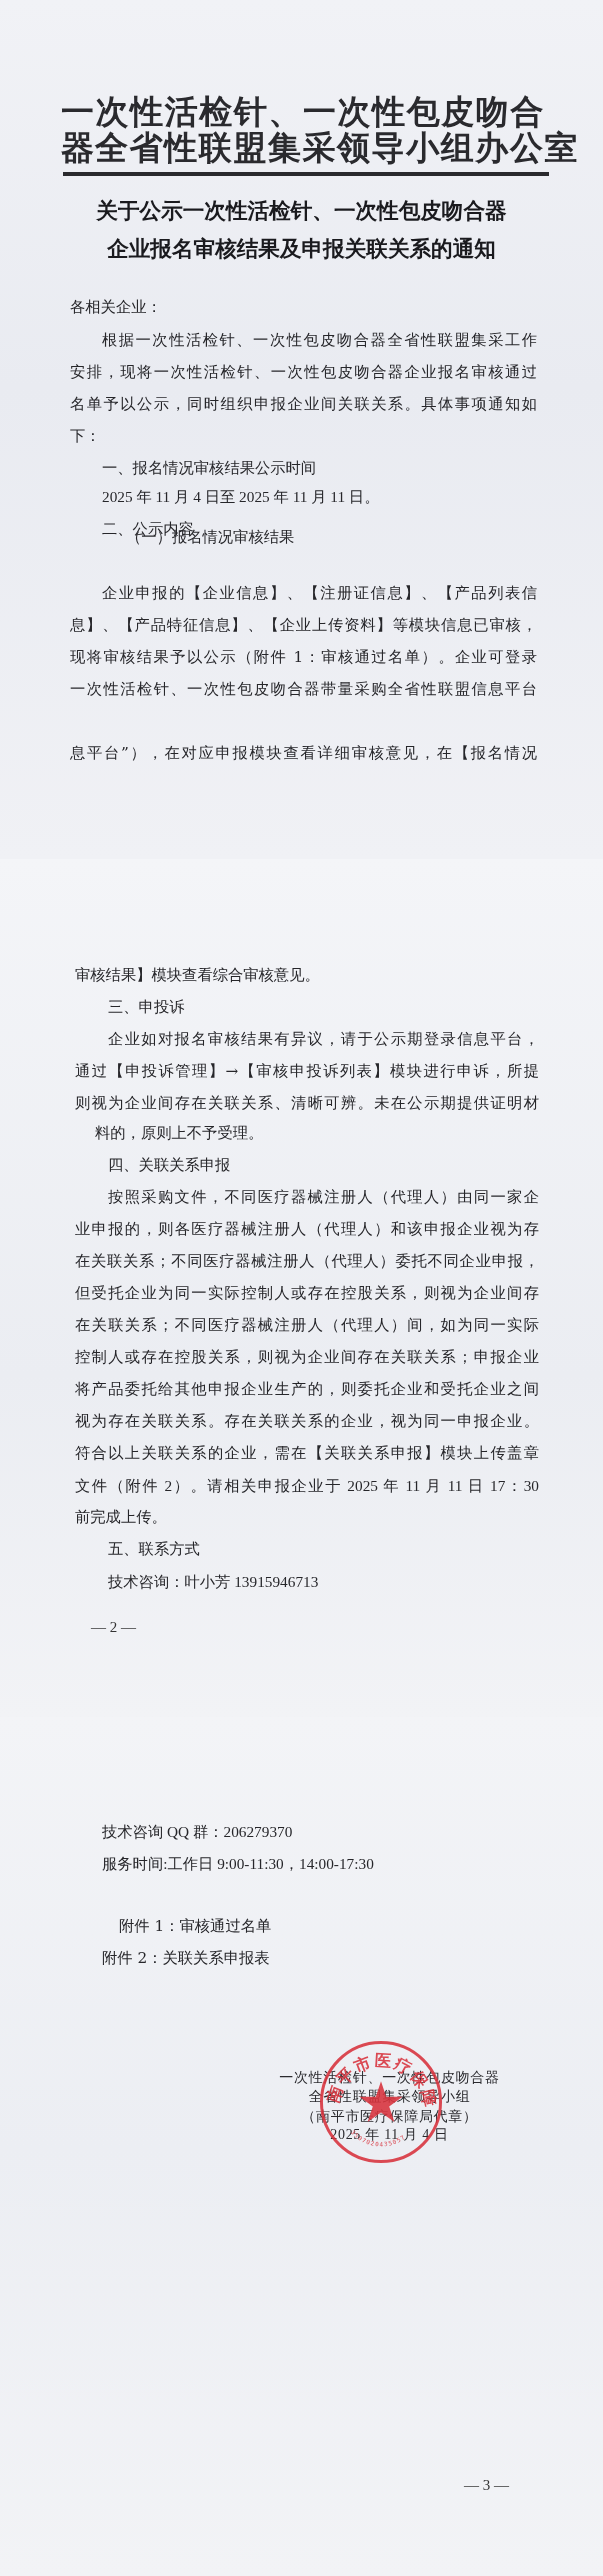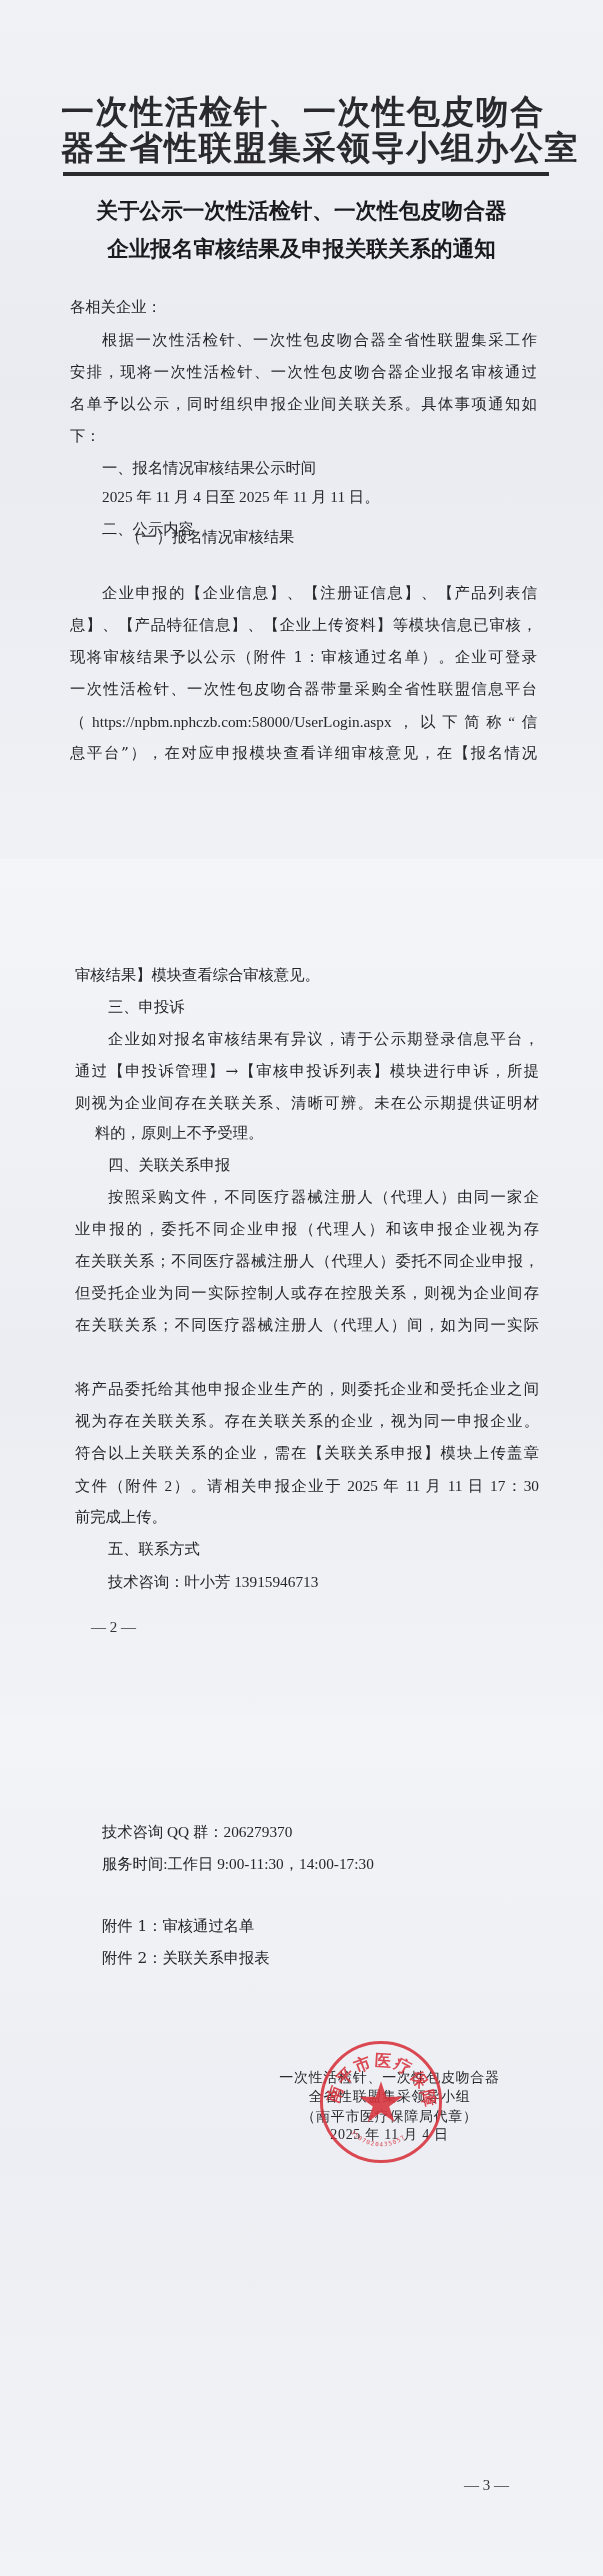--- a/index.html
+++ b/index.html
@@ -121,56 +121,56 @@
   <div class="line" style="left:102px; top:459px;">一、报名情况审核结果公示时间</div>
   <div class="line mono-num" style="left:102px; top:487px;">2025 年 11 月 4 日至 2025 年 11 月 11 日。</div>
 
   <div class="line" style="left:102px; top:520px;">二、公示内容</div>
   <div class="line" style="left:102px; top:528px;margin-left:24px;">（一）报名情况审核结果</div>
 
   <div class="line full" style="left:102px; width:435px; top:584px;">企业申报的【企业信息】、【注册证信息】、【产品列表信</div>
   <div class="line full" style="left:70px; width:467px; top:616px;">息】、【产品特征信息】、【企业上传资料】等模块信息已审核，</div>
   <div class="line full" style="left:70px; width:467px; top:648px;">现将审核结果予以公示（附件 1：审核通过名单）。企业可登录</div>
   <div class="line full" style="left:70px; width:467px; top:680px;">一次性活检针、一次性包皮吻合器带量采购全省性联盟信息平台</div>
-  <div class="line full mono-num" style="left:70px; width:467px; top:712px;">（https://npbm.nphczb.com:58000/UserLogin.aspx，以下简称“信</div>
   <div class="line full" style="left:70px; width:467px; top:744px;">息平台”），在对应申报模块查看详细审核意见，在【报名情况</div>
 </div>
 
 <div class="page p2">
   <div class="line" style="left:75px; top:107px;">审核结果】模块查看综合审核意见。</div>
 
   <div class="line" style="left:108px; top:139px;">三、申投诉</div>
   <div class="line full" style="left:108px; width:431px; top:171px;">企业如对报名审核结果有异议，请于公示期登录信息平台，</div>
   <div class="line full" style="left:75px; width:464px; top:203px;">通过【申投诉管理】→【审核申投诉列表】模块进行申诉，所提</div>
   <div class="line full" style="left:75px; width:464px; top:235px;">则视为企业间存在关联关系、清晰可辨。未在公示期提供证明材</div>
   <div class="line" style="left:75px; top:265px;margin-left:20px;">料的，原则上不予受理。</div>
 
   <div class="line" style="left:108px; top:297px;">四、关联关系申报</div>
   <div class="line full" style="left:108px; width:431px; top:329px;">按照采购文件，不同医疗器械注册人（代理人）由同一家企</div>
-  <div class="line full" style="left:75px; width:464px; top:361px;">业申报的，委托不同企业申报（代理人）和该申报企业视为存</div>
+  <div class="line full" style="left:75px; width:464px; top:361px;">业申报的，则各医疗器械注册人（代理人）和该申报企业视为存</div>
   <div class="line full" style="left:75px; width:464px; top:393px;">在关联关系；不同医疗器械注册人（代理人）委托不同企业申报，</div>
   <div class="line full" style="left:75px; width:464px; top:425px;">但受托企业为同一实际控制人或存在控股关系，则视为企业间存</div>
   <div class="line full" style="left:75px; width:464px; top:457px;">在关联关系；不同医疗器械注册人（代理人）间，如为同一实际</div>
+  <div class="line full" style="left:75px; width:464px; top:489px;">控制人或存在控股关系，则视为企业间存在关联关系；申报企业</div>
   <div class="line full" style="left:75px; width:464px; top:521px;">将产品委托给其他申报企业生产的，则委托企业和受托企业之间</div>
   <div class="line full" style="left:75px; width:464px; top:553px;">视为存在关联关系。存在关联关系的企业，视为同一申报企业。</div>
   <div class="line full" style="left:75px; width:464px; top:585px;">符合以上关联关系的企业，需在【关联关系申报】模块上传盖章</div>
   <div class="line full mono-num" style="left:75px; width:464px; top:617px;">文件（附件 2）。请相关申报企业于 2025 年 11 月 11 日 17：30</div>
   <div class="line" style="left:75px; top:649px;">前完成上传。</div>
 
   <div class="line" style="left:108px; top:681px;">五、联系方式</div>
   <div class="line mono-num" style="left:108px; top:713px;">技术咨询：叶小芳 13915946713</div>
 
   <div class="page-num" style="left:91px; top:760px;">— 2 —</div>
 </div>
 
 <div class="page p3">
   <div class="line mono-num" style="left:102px; top:105px;">技术咨询 QQ 群：206279370</div>
   <div class="line mono-num" style="left:102px; top:137px;">服务时间:工作日 9:00-11:30，14:00-17:30</div>
 
-  <div class="line" style="left:102px; top:200px;">附件 1：审核通过名单</div>
+  <div class="line" style="left:119px; top:200px;">附件 1：审核通过名单</div>
   <div class="line" style="left:102px; top:232px;">附件 2：关联关系申报表</div>
 
   <div class="sign" style="left:88px; top:352px;">一次性活检针、一次性包皮吻合器</div>
   <div class="sign" style="left:88px; top:371px;">全省性联盟集采领导小组</div>
   <div class="sign" style="left:88px; top:391px;">（南平市医疗保障局代章）</div>
   <div class="sign mono-num" style="left:88px; top:410px;">2025 年 11 月 4 日</div>
 
   <div class="page-num" style="left:464px; top:760px;">— 3 —</div>
 </div>
 

